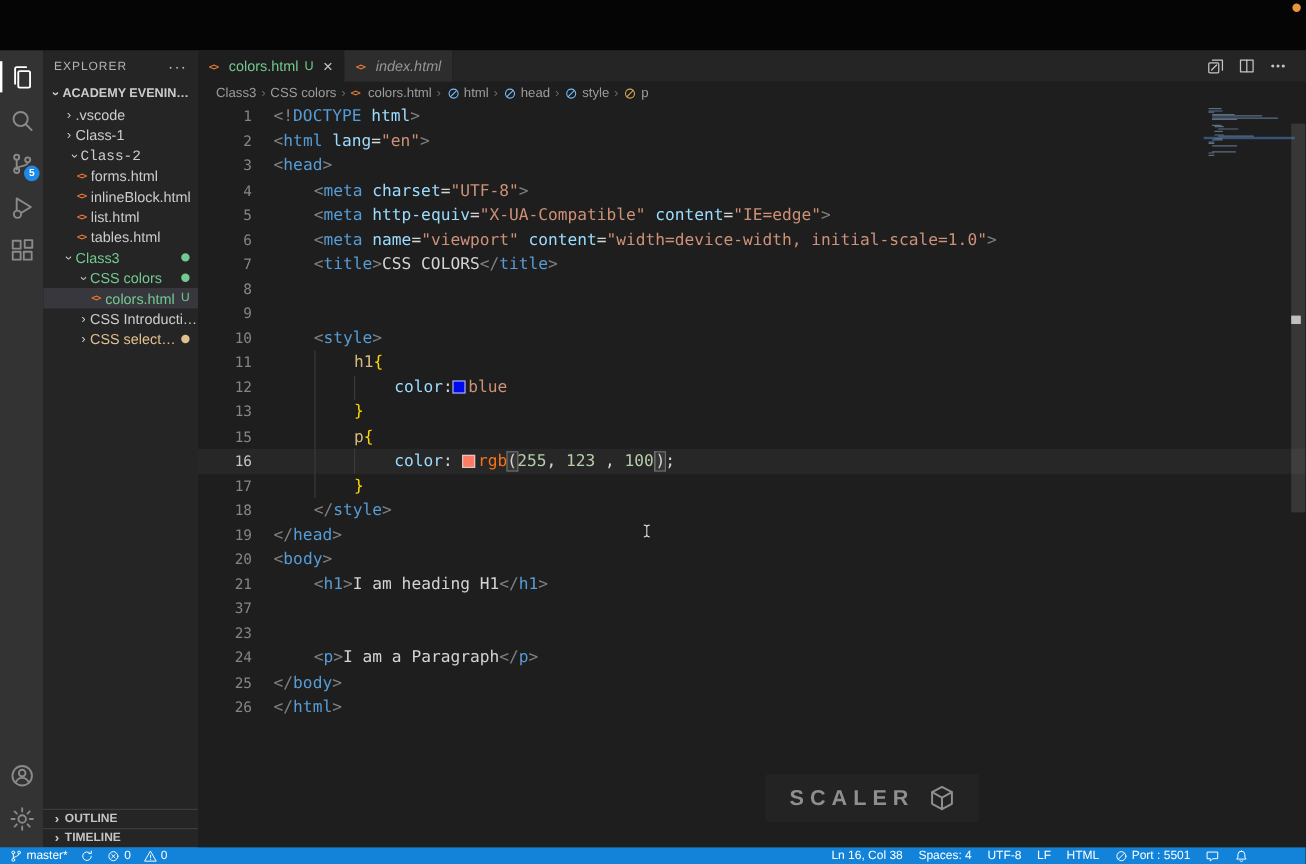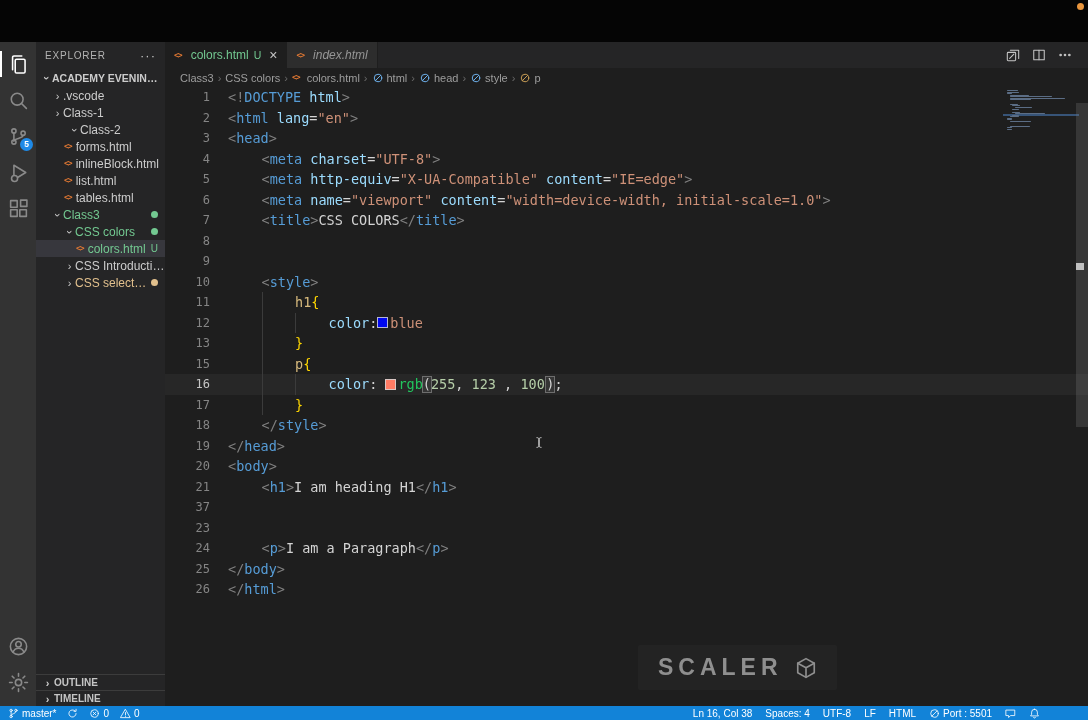--- a/index.html
+++ b/index.html
@@ -60,35 +60,35 @@
   .codearea{flex:1;position:relative;overflow:hidden;font-family:"DejaVu Sans Mono","Liberation Mono",monospace;font-size:13.5px}
   .cl{display:flex;height:20.5px;line-height:20.5px}
   .cl.cur{background:rgba(255,255,255,0.045)}
   .ln{width:45px;text-align:right;padding-right:18px;color:#858585;font-size:12px;flex:none;font-family:"DejaVu Sans Mono",monospace}
   .cl.cur .ln{color:#c6c6c6}
   .lt{display:flex;white-space:pre}
   .ig{flex:none;width:32.5px;border-left:1px solid #3b3b3b;height:20.5px}
   .cl:nth-child(-n+3) .ig, .cl .ig:first-child{border-left-color:transparent} 
   .pun{color:#808080}.tag{color:#569cd6}.attr{color:#9cdcfe}.str{color:#ce9178}
   .pln{color:#d4d4d4}.sel{color:#d7ba7d}.brc{color:#ffd700}.prop{color:#9cdcfe}
-  .num{color:#b5cea8}.fn{color:#22c55e}
+  .num{color:#b5cea8}.fn{color:#f97316}
   .bm{color:#d4d4d4;border:1px solid #6e6e6e;background:rgba(120,120,120,0.18);margin:2px -1px;display:flex;align-items:center}
   .swatch{width:11px;height:11px;border:1px solid rgba(212,212,212,0.85);align-self:center;margin-right:2px;flex:none;box-sizing:border-box}
   .caret{width:1.5px;height:16px;background:#cccccc;align-self:center;flex:none}
 
   .minimap{position:absolute;top:3px;right:13px;width:68px}
   .mm-row{height:1.55px;position:relative}
   .mm-bar{height:1px;background:#5b6d85;border-radius:.5px}
   .mm-cur{position:absolute;left:-4px;width:76px;height:2px;background:rgba(72,120,180,0.6)}
   .vscroll{position:absolute;top:16px;right:0;width:12px;height:324px;background:rgba(121,121,121,0.28)}
   .scrollmark{position:absolute;top:160px;right:4px;width:8px;height:7px;background:#d8d8d8;opacity:.85}
 
   .watermark{position:absolute;left:473px;top:558px;display:flex;align-items:center;gap:12px;color:#8f8f8f;
              background:rgba(255,255,255,0.025);padding:9px 20px;border-radius:2px}
-  .wm-text{font-size:23px;font-weight:bold;letter-spacing:5px;font-family:"Liberation Sans",sans-serif}
+  .wm-text{font-size:18px;font-weight:bold;letter-spacing:5px;font-family:"Liberation Sans",sans-serif}
   .wm-cube{width:22px;height:22px}
   .ibeam{position:absolute;left:368px;top:347px;width:12px;height:17px;color:#dadada}
 
   .orange-dot{position:absolute;top:3px;right:4px;width:7px;height:7px;border-radius:50%;background:#e8953d}
 
   
   .statusbar{height:14px;background:#1283d8;color:#fff;display:flex;align-items:center;font-size:10px;padding:0 8px;flex:none}
   .sb-left{display:flex;gap:11px;align-items:center}
   .sb-right{margin-left:auto;display:flex;gap:13px;align-items:center;padding-right:40px}
   .sb-item{display:flex;align-items:flex-start;gap:3px;cursor:pointer}
@@ -183,21 +183,21 @@
             <span class="lbl">ACADEMY EVENING FIRS...</span>
           </div>
           <div class="row" style="padding-left: 16px;">
             <span class="chev">›</span>
             <span class="lbl">.vscode</span>
           </div>
           <div class="row" style="padding-left: 16px;">
             <span class="chev">›</span>
             <span class="lbl">Class-1</span>
           </div>
-          <div class="row" style="padding-left: 33px;">
+          <div class="row" style="padding-left: 20px; font-family: Liberation Mono, monospace;">
             <span class="chev down">›</span>
             <span class="lbl">Class-2</span>
           </div>
           <div class="row" style="padding-left: 28px;">
             <span class="fico">&lt;&gt;</span>
             <span class="lbl">forms.html</span>
           </div>
           <div class="row" style="padding-left: 28px;">
             <span class="fico">&lt;&gt;</span>
             <span class="lbl">inlineBlock.html</span>

